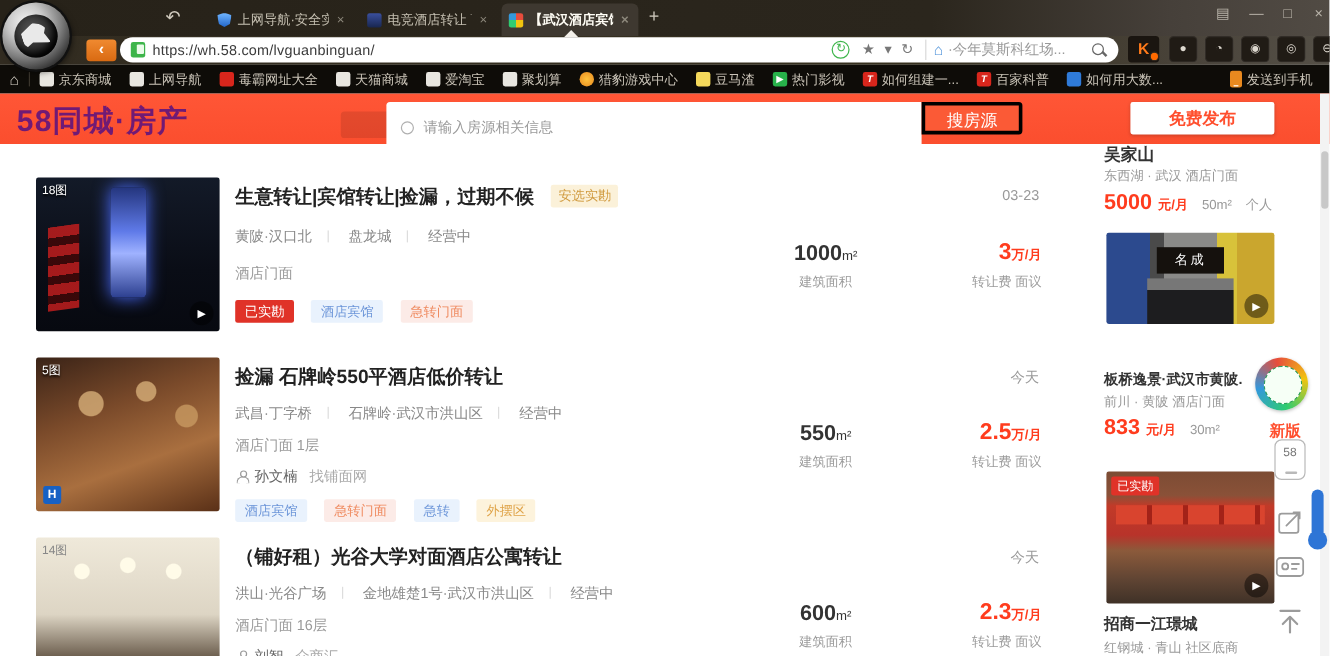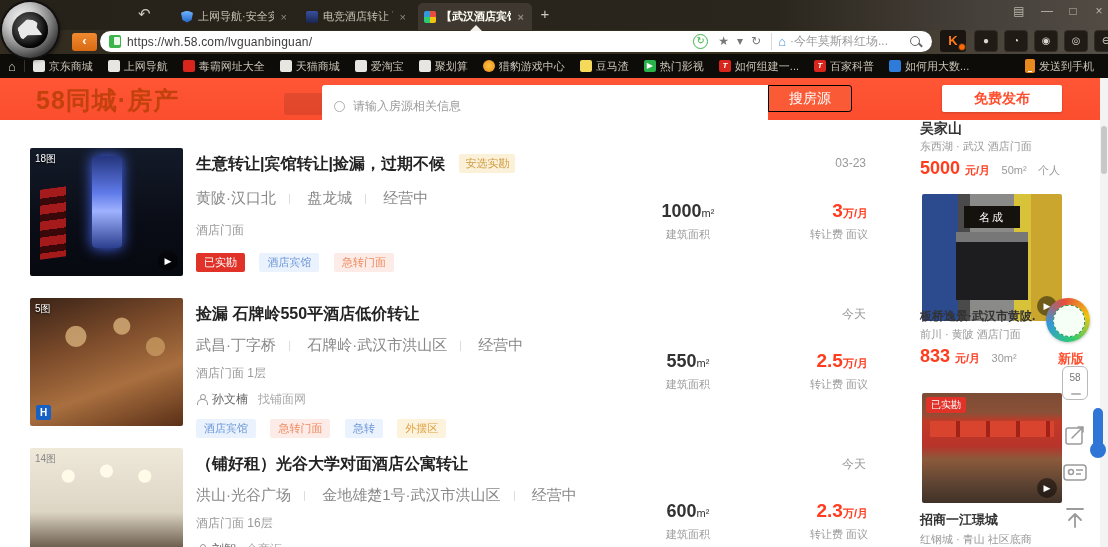--- a/index.html
+++ b/index.html
@@ -76,28 +76,28 @@
   .bmi.orange { background:radial-gradient(circle,#ffc23d,#e8891f); border-radius:50%; }
   .bmi.yellow { background:#f5d95b; }
   .bmi.green { background:#27b24a; color:#fff; }
   .bmi.blue { background:#2f7bd9; }
   .bm-send { margin-left:auto; margin-right:14px; display:flex; align-items:center; color:#c9c3b7; font-size:11px;padding-left:13px; }
   .phone-ico { width:10px; height:14px; background:#e8891f; border-radius:2px; margin-right:4px; position:relative; }
   .phone-ico::after { content:""; position:absolute; left:3px; bottom:1px; width:4px; height:1px; background:#fff; }
 
   
   .hdr { left:0; top:78px; width:1108px; height:42px; background:linear-gradient(180deg,#ff5636,#fb4e2e); }
-  .site-logo { left:36px; top:84px; color:#c2410c; font-size:25px; font-weight:bold; letter-spacing:1px; }
+  .site-logo { left:14px; top:84px; color:#701a75; font-size:25px; font-weight:bold; letter-spacing:1px; }
   .ghost1 { left:284px; top:93px; width:62px; height:22px; background:rgba(0,0,0,.10); border-radius:3px; }
   .ghost2 { left:374px; top:97px; width:58px; height:14px; background:rgba(255,255,255,.25); border-radius:2px; }
   .hsearch { left:322px; top:85px; width:446px; height:43px; background:#fff; border-radius:3px 0 0 3px;
     display:flex; align-items:center; }
   .hs-circle { width:11px; height:11px; border:1.5px solid #b0b0b0; border-radius:50%; margin:0 8px 0 12px; flex:none; }
   .hs-ph { font-size:12px; color:#9b9b9b; }
-  .hs-btn { left:768px; top:85px; width:84px; height:27px; background:#fb5a36; border:1px solid #000000;
+  .hs-btn { left:768px; top:85px; width:84px; height:27px; background:#fb5a36; border:3px solid #000000;
     border-radius:0 3px 3px 0; color:#fff; font-size:14px; text-align:center; line-height:25px; }
   .pub-btn { left:942px; top:85px; width:120px; height:27px; background:#fff; border-radius:2px;
     color:#ff4f2e; font-weight:bold; font-size:14px; text-align:center; line-height:27px;
     box-shadow:0 1px 3px rgba(0,0,0,.18); }
 
   
   .listing { left:0; width:905px; height:150px; }
   .thumb { position:absolute; left:30px; top:0; width:153px; height:128px; border-radius:2px; overflow:hidden; }
   .pcount { position:absolute; left:5px; top:4px; color:#fff; font-size:10px; text-shadow:0 1px 2px #000; z-index:3; }
   .play { position:absolute; right:5px; bottom:5px; width:20px; height:20px; border-radius:50%;
@@ -117,21 +117,21 @@
   .thumb-l3 { background:linear-gradient(180deg,#efe9da 0%,#ddd5c4 50%,#6b5d4d 78%,#3c342a 100%); }
   .thumb-l3::before { content:""; position:absolute; inset:0;
     background:radial-gradient(circle at 25% 22%, #fffbe8 0 6px, transparent 7px),
                radial-gradient(circle at 50% 18%, #fffbe8 0 6px, transparent 7px),
                radial-gradient(circle at 75% 22%, #fffbe8 0 6px, transparent 7px); }
 
   .lbody { position:absolute; left:196px; top:6px; width:440px; }
   .ltitle { font-size:16px; font-weight:bold; color:#222; }
   .lbadge { display:inline-block; margin-left:10px; font-size:11px; padding:2px 6px;
     background:#fbf1d9; color:#d09a3e; border-radius:2px; vertical-align:2px; }
-  .lmeta { margin-top:14px; font-size:15px; color:#888; }
+  .lmeta { margin-top:14px; font-size:12px; color:#888; }
   .sep { display:inline-block; width:1px; height:10px; background:#ddd; margin:0 13px; vertical-align:-1px; }
   .ltype { margin-top:14px; font-size:12px; color:#999; }
   .lagent { margin-top:9px; font-size:12px; color:#666; display:flex; align-items:center; }
   .lagent .comp { color:#aaa; margin-left:10px; }
   .person { width:11px; height:11px; margin-right:5px; position:relative; }
   .person::before { content:""; position:absolute; left:3.5px; top:0; width:4px; height:4px; border:1px solid #999; border-radius:50%; }
   .person::after { content:""; position:absolute; left:1px; top:5px; width:9px; height:5px; border:1px solid #999; border-bottom:none; border-radius:5px 5px 0 0; }
   .ltags { margin-top:13px; }
   .tag { display:inline-block; font-size:11px; padding:2px 8px; border-radius:2px; margin-right:10px; }
   .tag.solidred { background:#e03228; color:#fff; }
@@ -147,21 +147,21 @@
   .collbl { margin-top:5px; font-size:11px; color:#9b9b9b; }
   .ldate { position:absolute; left:800px; top:8px; width:66px; text-align:right; font-size:12px; color:#999; }
 
   
   .sb-title1 { left:920px; top:120px; font-size:14px; font-weight:bold; color:#333; }
   .sb-meta { font-size:11px; color:#999; }
   .sb-price { font-size:18px; font-weight:bold; color:#ff3c1e; }
   .sb-price .unit { font-size:11px; }
   .sb-gray { font-size:11px; color:#999; margin-left:7px; }
   .sphoto { position:absolute; left:922px; width:140px; border-radius:2px; overflow:hidden; }
-  .sphoto-2 { top:194px; height:127px;
+  .sphoto-2 { top:194px; height:76px;
     background:linear-gradient(90deg,#2c4a8e 0 26%, #4a4a4a 26% 34%, #8a8a88 34% 66%, #d8c23a 66% 78%, #caa62e 78% 100%); }
   .sphoto-2::before { content:""; position:absolute; left:34px; top:38px; width:72px; height:68px;
     background:linear-gradient(180deg,#777 0 14%, #1d1d1f 14% 100%); }
   .signbox { position:absolute; left:42px; top:12px; width:56px; height:22px; background:#15110d; color:#fff;
     font-size:11px; text-align:center; line-height:22px; letter-spacing:2px; z-index:2; }
   .sphoto-3 { top:393px; height:110px;
     background:linear-gradient(180deg,#7c4c34 0%,#8a5138 18%,#c23a28 26%,#b8332a 48%,#8b5a3b 60%,#5f4433 82%,#3f3127 100%); }
   .sphoto-3::before { content:""; position:absolute; left:8px; top:28px; width:124px; height:16px;
     background:repeating-linear-gradient(90deg,#d9442e 0 26px,#a32218 26px 30px); }
   .photo-tag { position:absolute; left:4px; top:4px; background:#e03228; color:#fff; font-size:10px;

